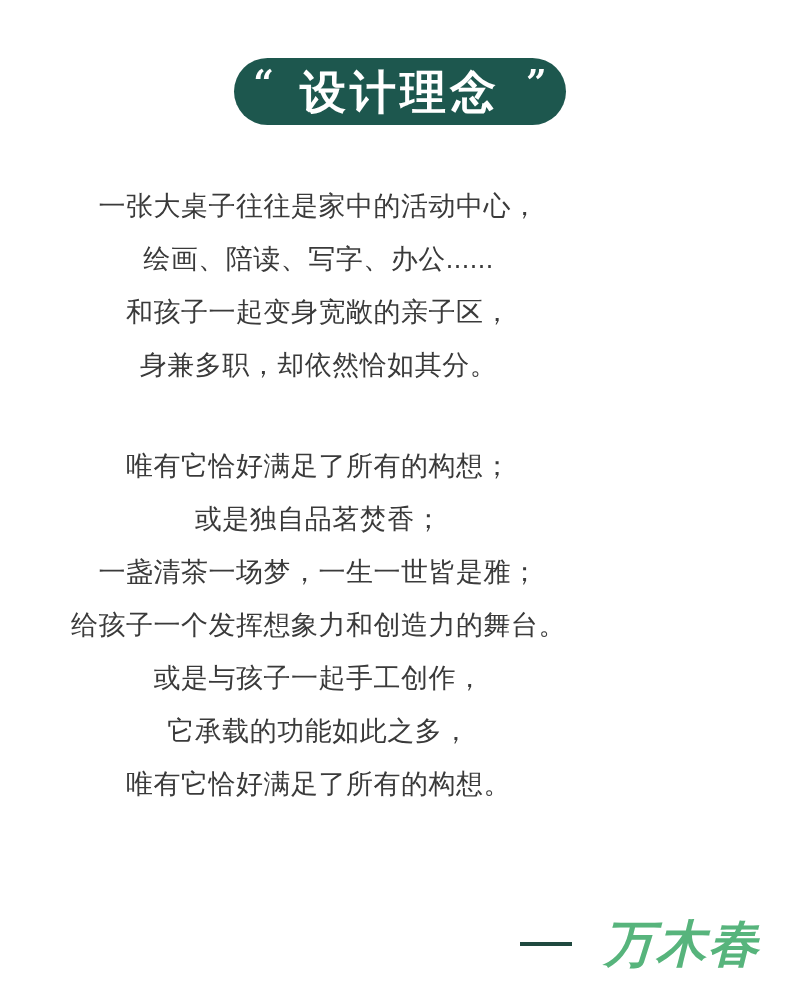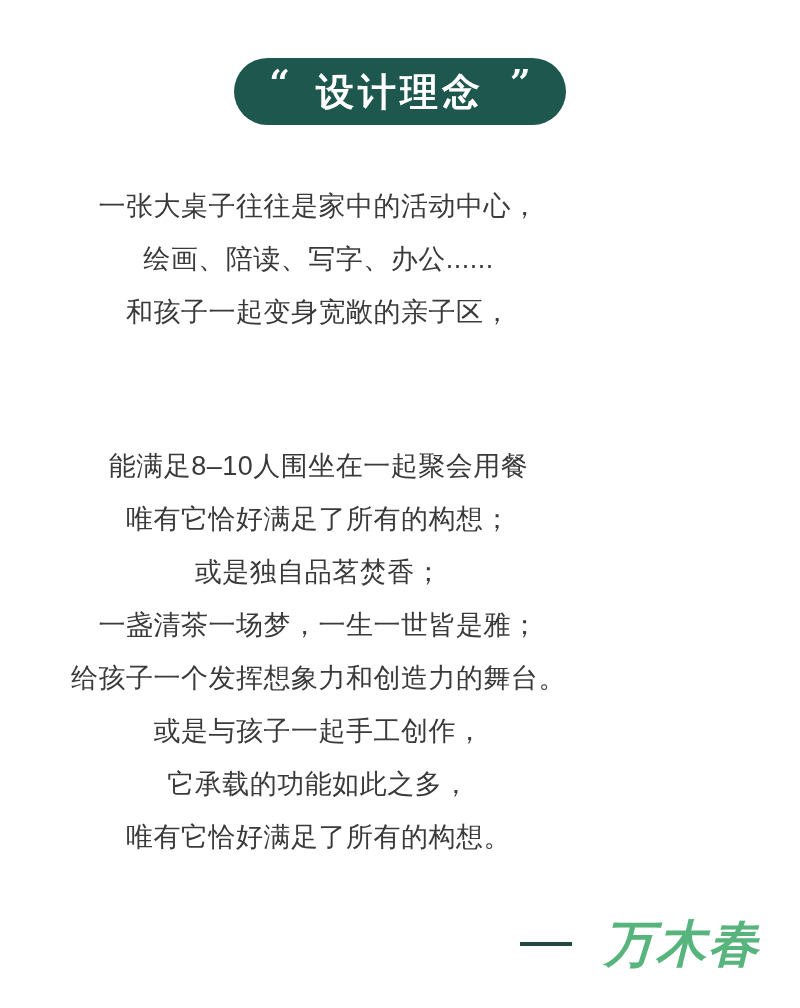--- a/index.html
+++ b/index.html
@@ -36,21 +36,21 @@
     font-weight: bold;
     font-size: 36px;
     line-height: 1;
     position: relative;
     top: -10px;
   }
   .badge .quote-open  { margin-right: 26px; }
   .badge .quote-close { margin-left: 26px; }
   .badge .badge-title {
     color: #ffffff;
-    font-size: 38px;
+    font-size: 46px;
     font-weight: bold;
     letter-spacing: 4px;
     line-height: 1;
     white-space: nowrap;
   }
 
   
   .para {
     position: absolute;
     left: 0;
@@ -97,24 +97,24 @@
 <div class="badge">
   <span class="quote quote-open">“</span>
   <span class="badge-title">设计理念</span>
   <span class="quote quote-close">”</span>
 </div>
 
 <div class="para para-1">
   <div class="line">一张大桌子往往是家中的活动中心，</div>
   <div class="line">绘画、陪读、写字、办公......</div>
   <div class="line">和孩子一起变身宽敞的亲子区，</div>
+  <div class="line">身兼多职，却依然恰如其分。</div>
 </div>
 
 <div class="para para-2">
-  <div class="line">能满足8–10人围坐在一起聚会用餐</div>
   <div class="line">唯有它恰好满足了所有的构想；</div>
   <div class="line">或是独自品茗焚香；</div>
   <div class="line">一盏清茶一场梦，一生一世皆是雅；</div>
   <div class="line">给孩子一个发挥想象力和创造力的舞台。</div>
   <div class="line">或是与孩子一起手工创作，</div>
   <div class="line">它承载的功能如此之多，</div>
   <div class="line">唯有它恰好满足了所有的构想。</div>
 </div>
 
 <div class="signature">

